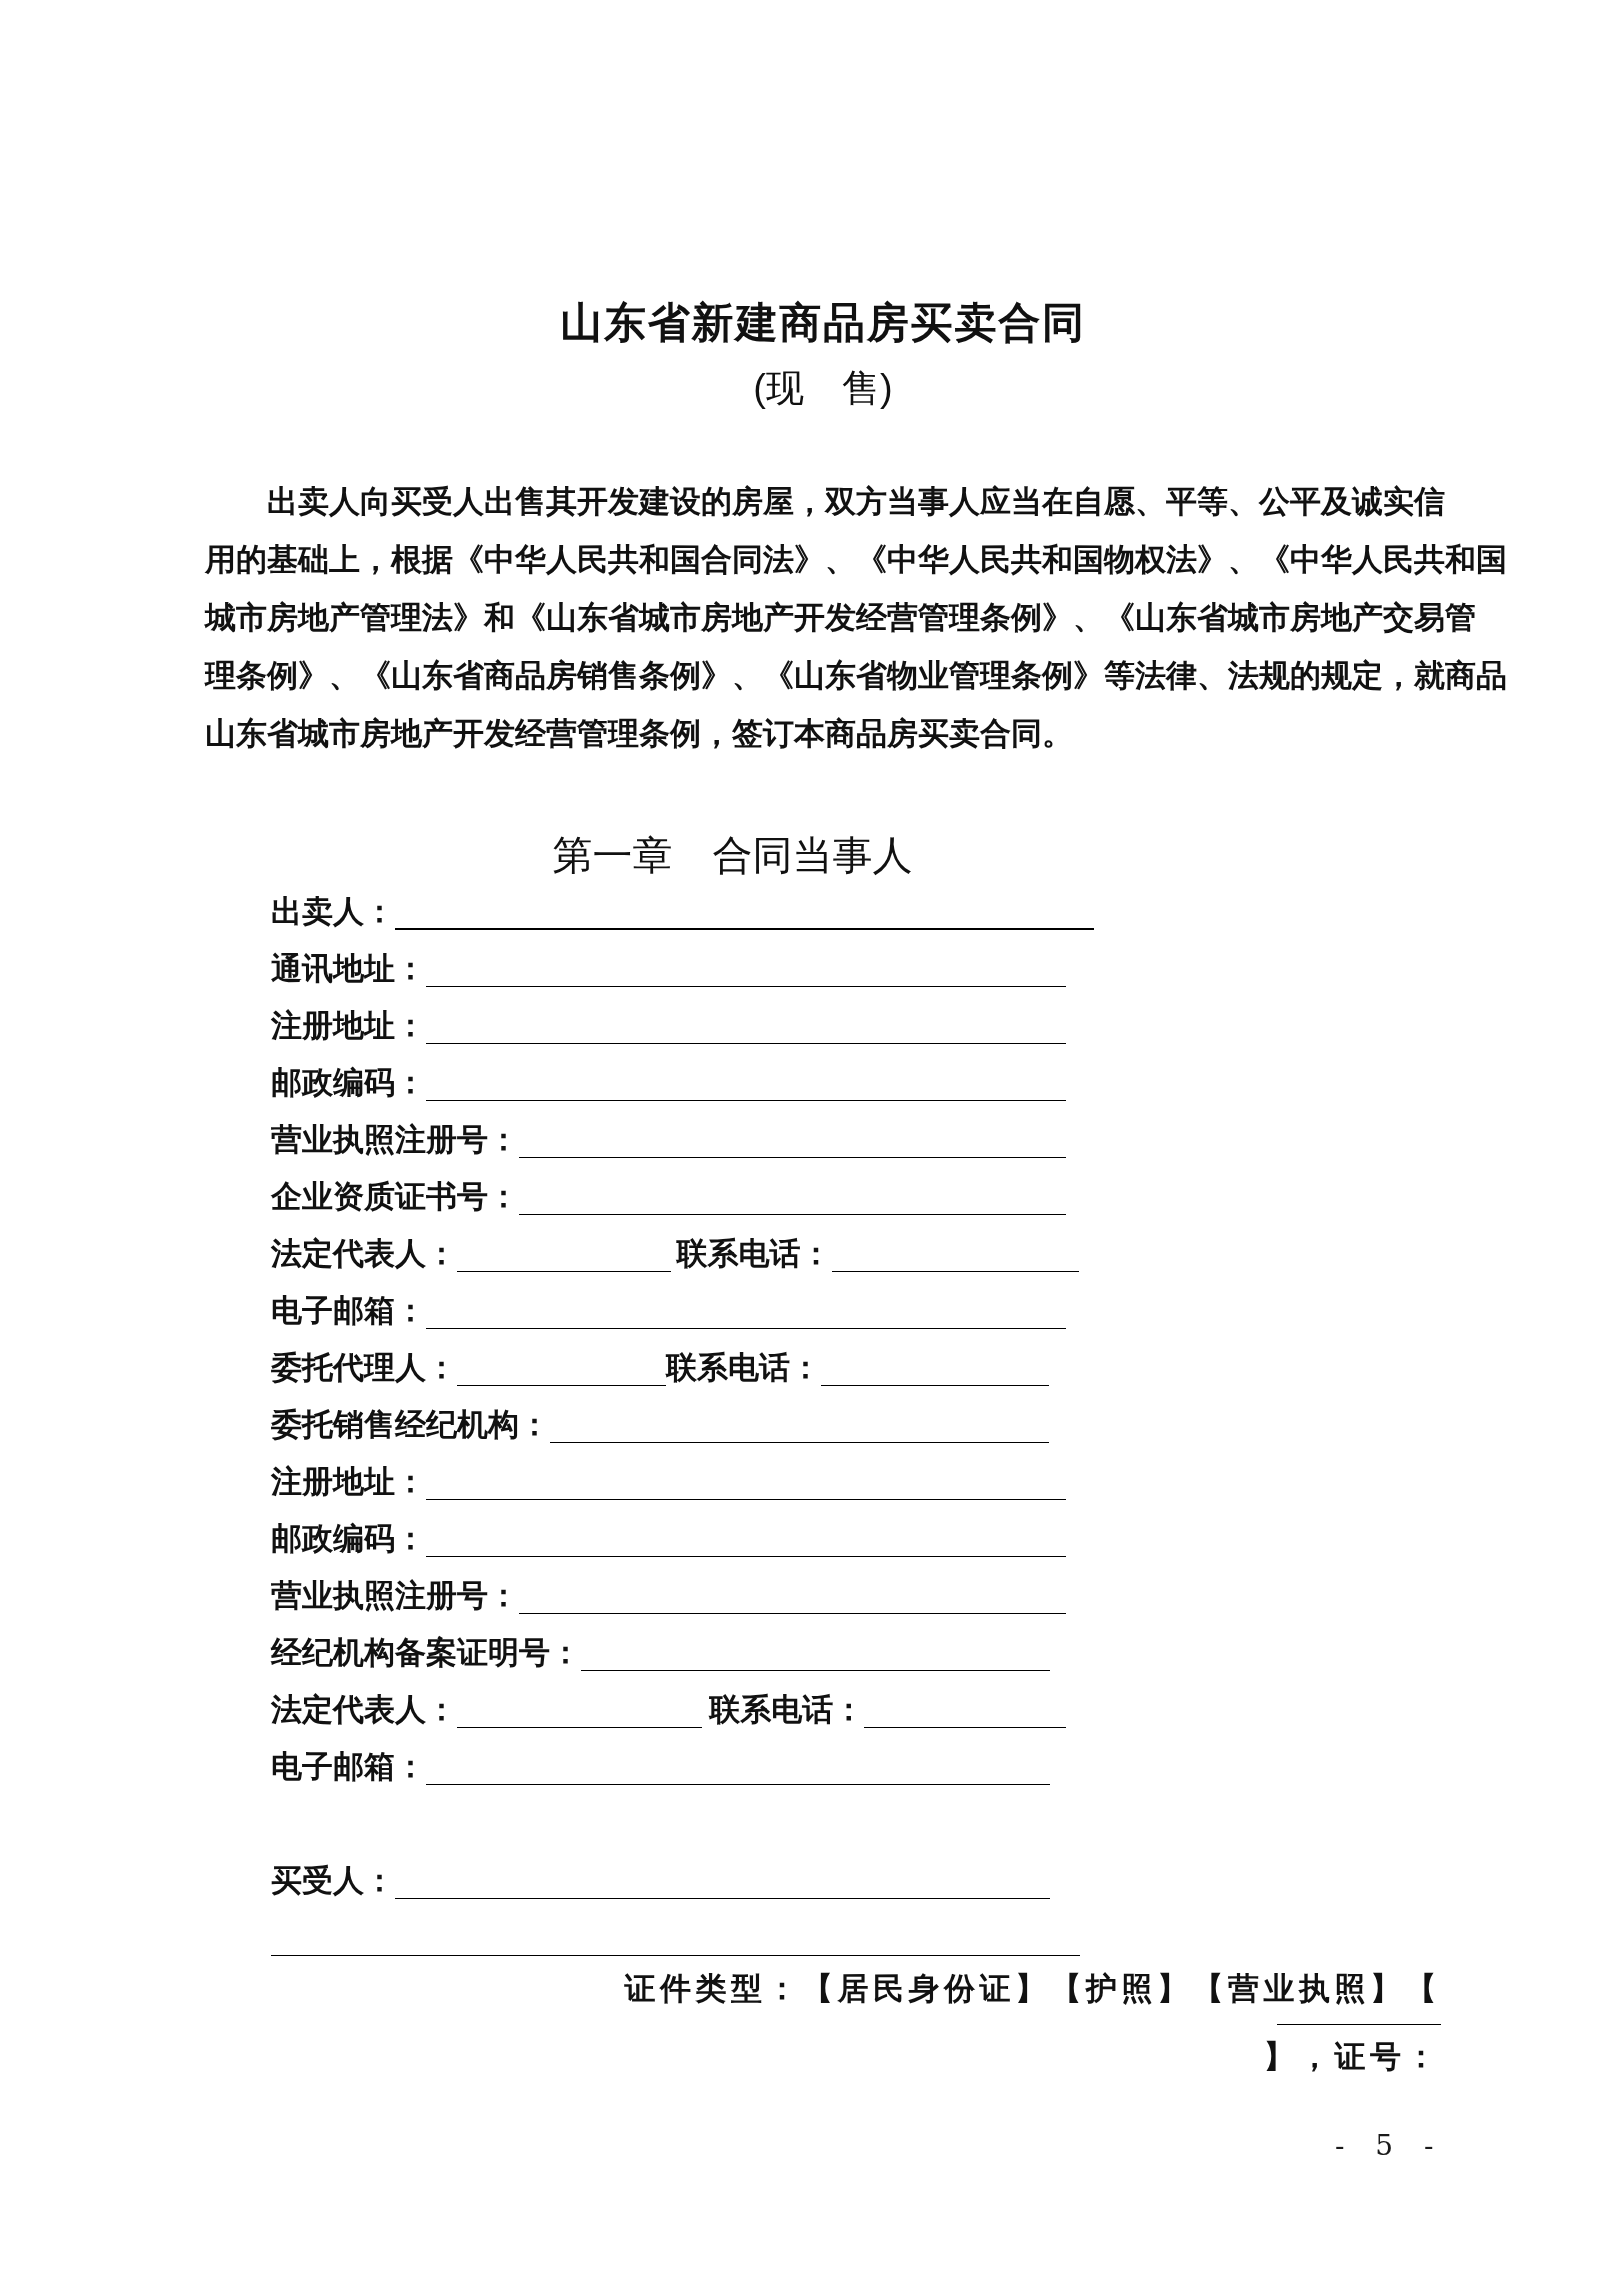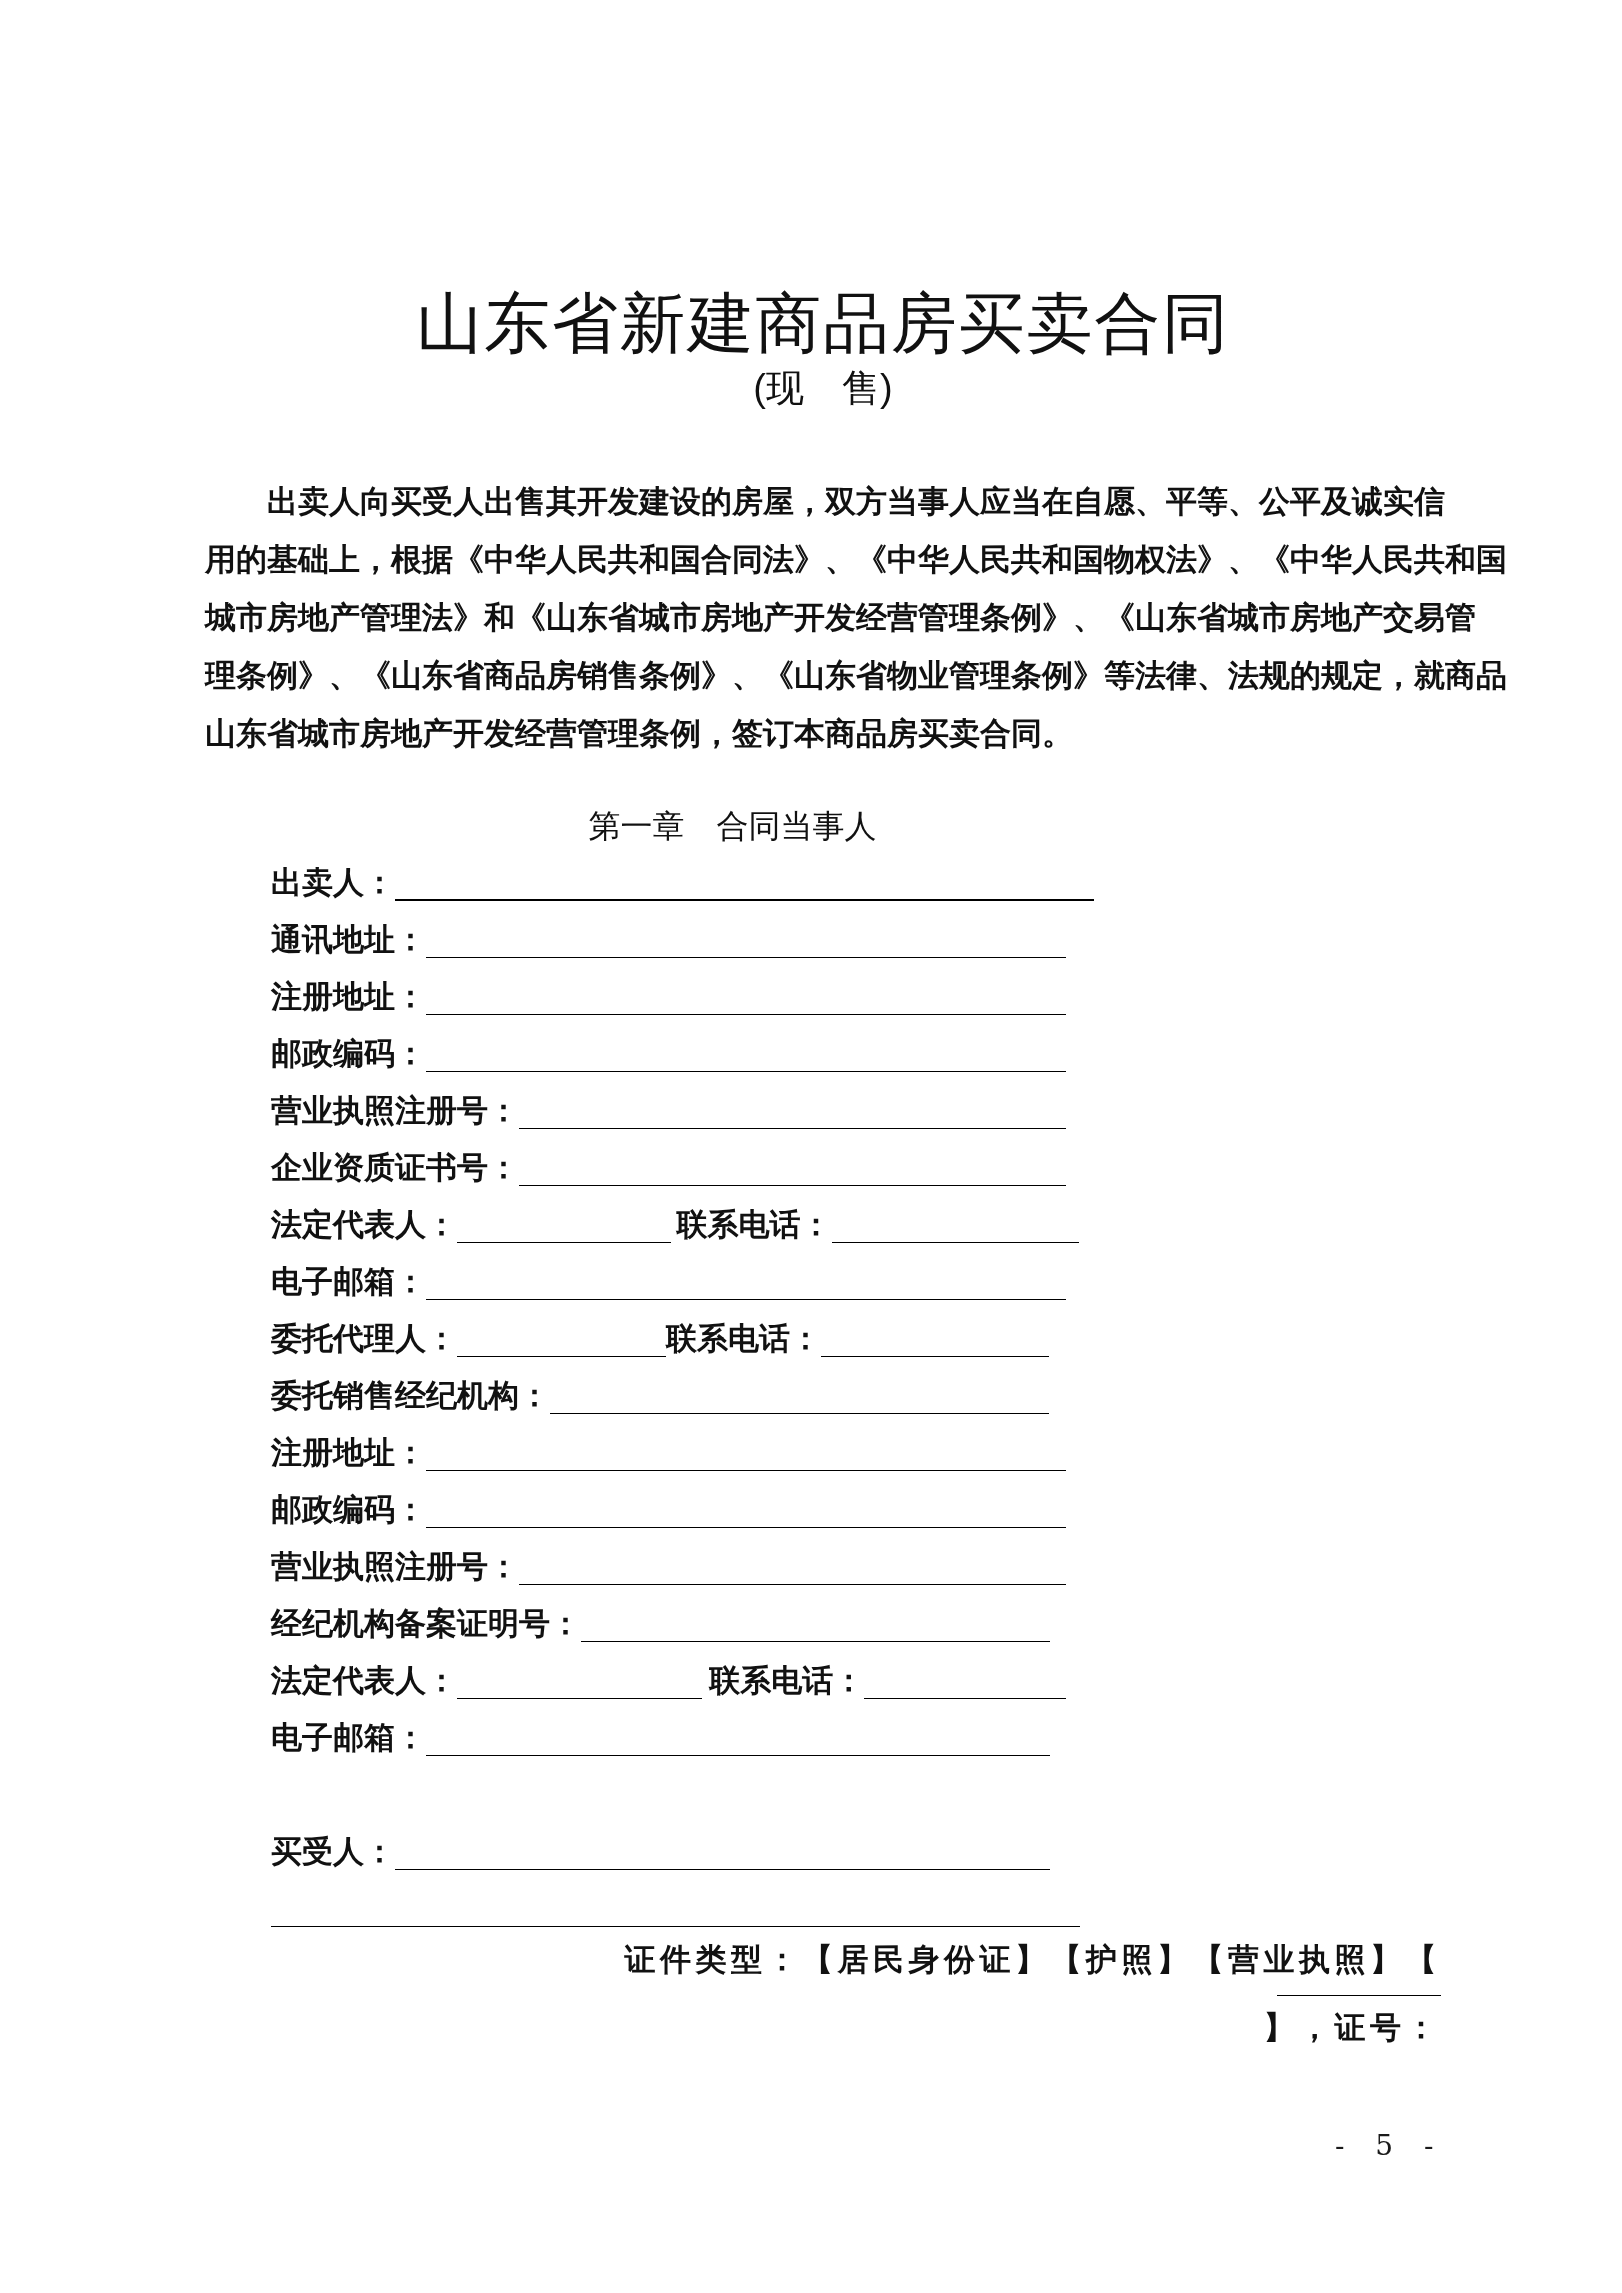--- a/index.html
+++ b/index.html
@@ -8,22 +8,22 @@
     width: 1623px;
     height: 2294px;
     background: #ffffff;
     color: #111111;
     font-family: "Liberation Sans", sans-serif;
     box-sizing: border-box;
     padding: 293px 182px 0 205px;
     overflow: hidden;
   }
   .doc-title {
-    font-size: 66px;
-    font-weight: normal;
+    font-size: 42px;
+    font-weight: bold;
     text-align: center;
     line-height: 60px;
     margin: 0 0 0 0;
     letter-spacing: 1.8px;
   }
   .doc-subtitle {
     font-size: 38px;
     text-align: center;
     line-height: 45px;
     margin-top: 12.7px;
@@ -33,25 +33,25 @@
     font-size: 31px;
     width: 1241px;
   }
   .intro-line {
     line-height: 58px;
     white-space: nowrap;
     font-weight: bold;
   }
   .intro-line.indent { text-indent: 62px; }
   .chapter-heading {
-    font-size: 32px;
+    font-size: 40px;
     font-weight: normal;
     text-align: center;
     line-height: 51px;
-    margin: 38px 0 0 0;
+    margin: 67px 0 0 0;
     width: 1055px;
   }
   .form {
     margin-top: 9px;
     padding-left: 66px;
     font-size: 31px;
   }
   .row {
     display: flex;
     align-items: flex-end;

